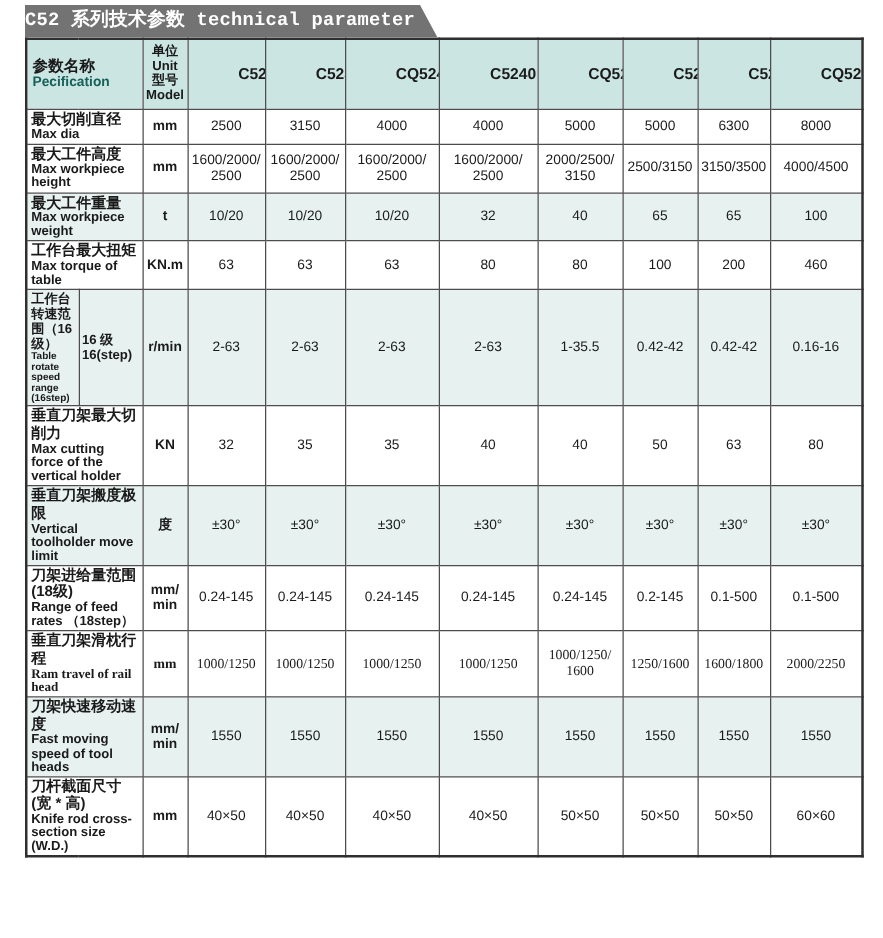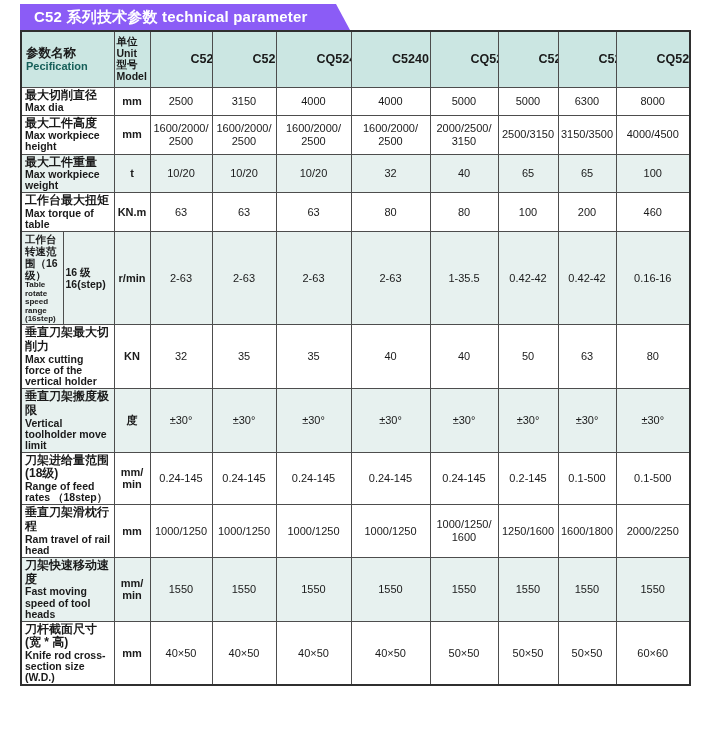--- a/index.html
+++ b/index.html
@@ -3,45 +3,45 @@
 <meta charset="utf-8">
 <style>
   * { box-sizing: border-box; margin: 0; padding: 0; }
   html,body { width:706px; background:#ffffff; font-family:"Liberation Sans", sans-serif; color:#1a1a1a; }
   .page { position:relative; width:706px; height:750px; background:#fff; overflow:hidden; }
 
   
   .banner{
     margin:4px 0 0 20px;
     width:330px; height:26px;
-    background:#8b5cf6;
+    background:#737373;
     color:#ffffff;
     font-size:15px; font-weight:bold;
     line-height:26px;
-    padding-left:14px;
     letter-spacing:.2px;
     clip-path:polygon(0 0, calc(100% - 14px) 0, 100% 100%, 0 100%);
+    font-family:Liberation Mono, monospace;
   }
 
   
   table{
     border-collapse:collapse;
     table-layout:fixed;
     width:669px;
     margin:0 0 0 20px;
     border:2px solid #2f2f2f;
   }
   th,td{ border:1px solid #4d4d4d; line-height:1.15; overflow:hidden; }
   thead tr{ height:56px; }
   th{ background:#cbe6e2; font-weight:bold; }
   th.model{ font-size:12.5px;padding-left:40px; }
   th.param-h{ text-align:left; padding:2px 4px; vertical-align:middle; }
   th.param-h .zh{ font-size:12.5px; font-weight:bold; }
   th.param-h .en{ font-size:11px; font-weight:bold; color:#17605a; }
-  th.unit-h{ text-align:left; padding:1px 2px; font-size:10.5px; white-space:pre-line; vertical-align:middle; line-height:1.1; }
+  th.unit-h{ text-align:center; padding:1px 2px; font-size:10.5px; white-space:pre-line; vertical-align:middle; line-height:1.1; }
 
   tr.tint td{ background:#e7f1ef; }
   td{ background:#ffffff; vertical-align:middle; }
 
   td.param{ text-align:left; padding:1px 3px; }
   td.param .zh{ font-size:12px; font-weight:600; }
   td.param .en{ font-size:10.5px; font-weight:700; line-height:1.05; }
   td.param.narrow .zh{ font-size:10.5px; }
   td.param.narrow .en{ font-size:8px; }
   td.sub{ font-size:10.5px; font-weight:700; text-align:left; padding:1px 2px; white-space:pre-line; }
@@ -208,21 +208,21 @@
 min</td>
           <td class="val">0.24-145</td>
           <td class="val">0.24-145</td>
           <td class="val">0.24-145</td>
           <td class="val">0.24-145</td>
           <td class="val">0.24-145</td>
           <td class="val">0.2-145</td>
           <td class="val">0.1-500</td>
           <td class="val">0.1-500</td>
         </tr>
-        <tr style="height: 30px;">
+        <tr style="height: 30px; font-family: Liberation Serif, serif;">
           <td class="param" colspan="2">
             <div class="zh">垂直刀架滑枕行程</div>
             <div class="en">Ram travel of rail head</div>
           </td>
           <td class="unit">mm</td>
           <td class="val">1000/1250</td>
           <td class="val">1000/1250</td>
           <td class="val">1000/1250</td>
           <td class="val">1000/1250</td>
           <td class="val">1000/1250/ 1600</td>

